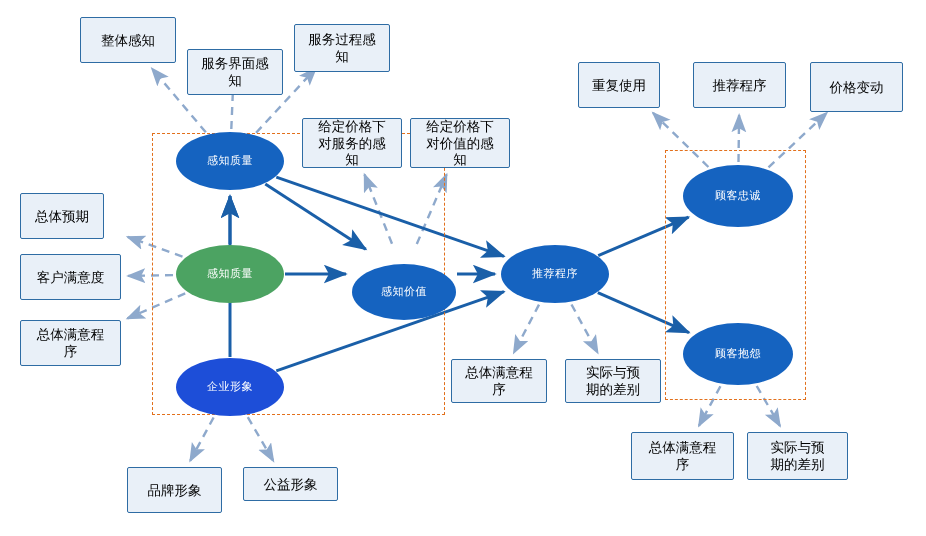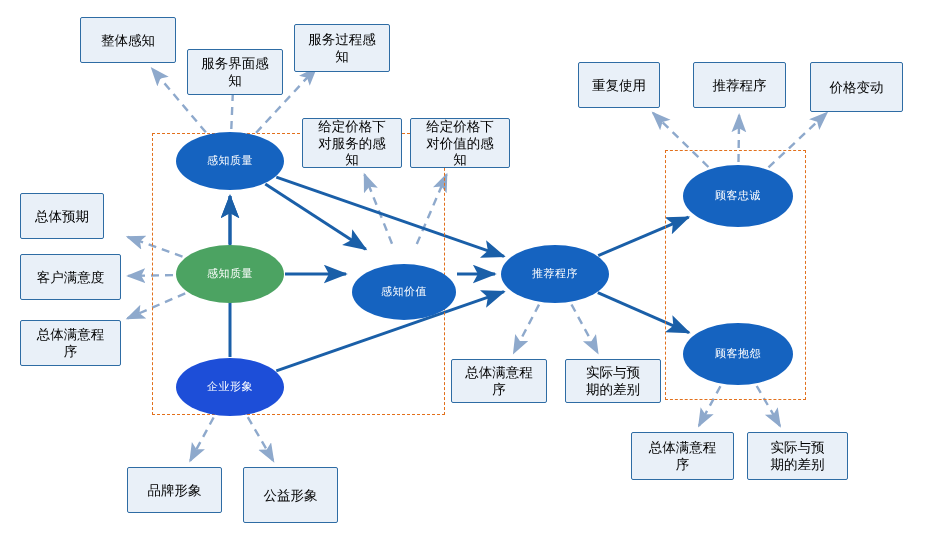--- a/index.html
+++ b/index.html
@@ -122,21 +122,21 @@
 对服务的感知</div>
       <div class="node ibox" style="left: 410px; top: 118px; width: 100px; height: 50px;">给定价格下
 对价值的感知</div>
       <div class="node ibox" style="left: 20px; top: 193px; width: 84px; height: 46px;">总体预期</div>
       <div class="node ibox" style="left: 20px; top: 254px; width: 101px; height: 46px;">客户满意度</div>
       <div class="node ibox" style="left: 20px; top: 320px; width: 101px; height: 46px;">总体满意程序</div>
       <div class="node ibox" style="left: 451px; top: 359px; width: 96px; height: 44px;">总体满意程序</div>
       <div class="node ibox" style="left: 565px; top: 359px; width: 96px; height: 44px;">实际与预
 期的差别</div>
       <div class="node ibox" style="left: 127px; top: 467px; width: 95px; height: 46px;">品牌形象</div>
-      <div class="node ibox" style="left: 243px; top: 467px; width: 95px; height: 56px;">公益形象</div>
+      <div class="node ibox" style="left: 243px; top: 467px; width: 95px; height: 34px;">公益形象</div>
       <div class="node ibox" style="left: 631px; top: 432px; width: 103px; height: 48px;">总体满意程序</div>
       <div class="node ibox" style="left: 747px; top: 432px; width: 101px; height: 48px;">实际与预
 期的差别</div>
       <div class="node ell ell-blue" style="left: 176px; top: 132px; width: 108px; height: 58px;">感知质量</div>
       <div class="node ell ell-green" style="left: 176px; top: 245px; width: 108px; height: 58px;">感知质量</div>
       <div class="node ell ell-purple" style="left: 176px; top: 358px; width: 108px; height: 58px;">企业形象</div>
       <div class="node ell ell-blue" style="left: 352px; top: 264px; width: 104px; height: 56px;">感知价值</div>
       <div class="node ell ell-blue" style="left: 501px; top: 245px; width: 108px; height: 58px;">推荐程序</div>
       <div class="node ell ell-blue" style="left: 683px; top: 165px; width: 110px; height: 62px;">顾客忠诚</div>
       <div class="node ell ell-blue" style="left: 683px; top: 323px; width: 110px; height: 62px;">顾客抱怨</div>

